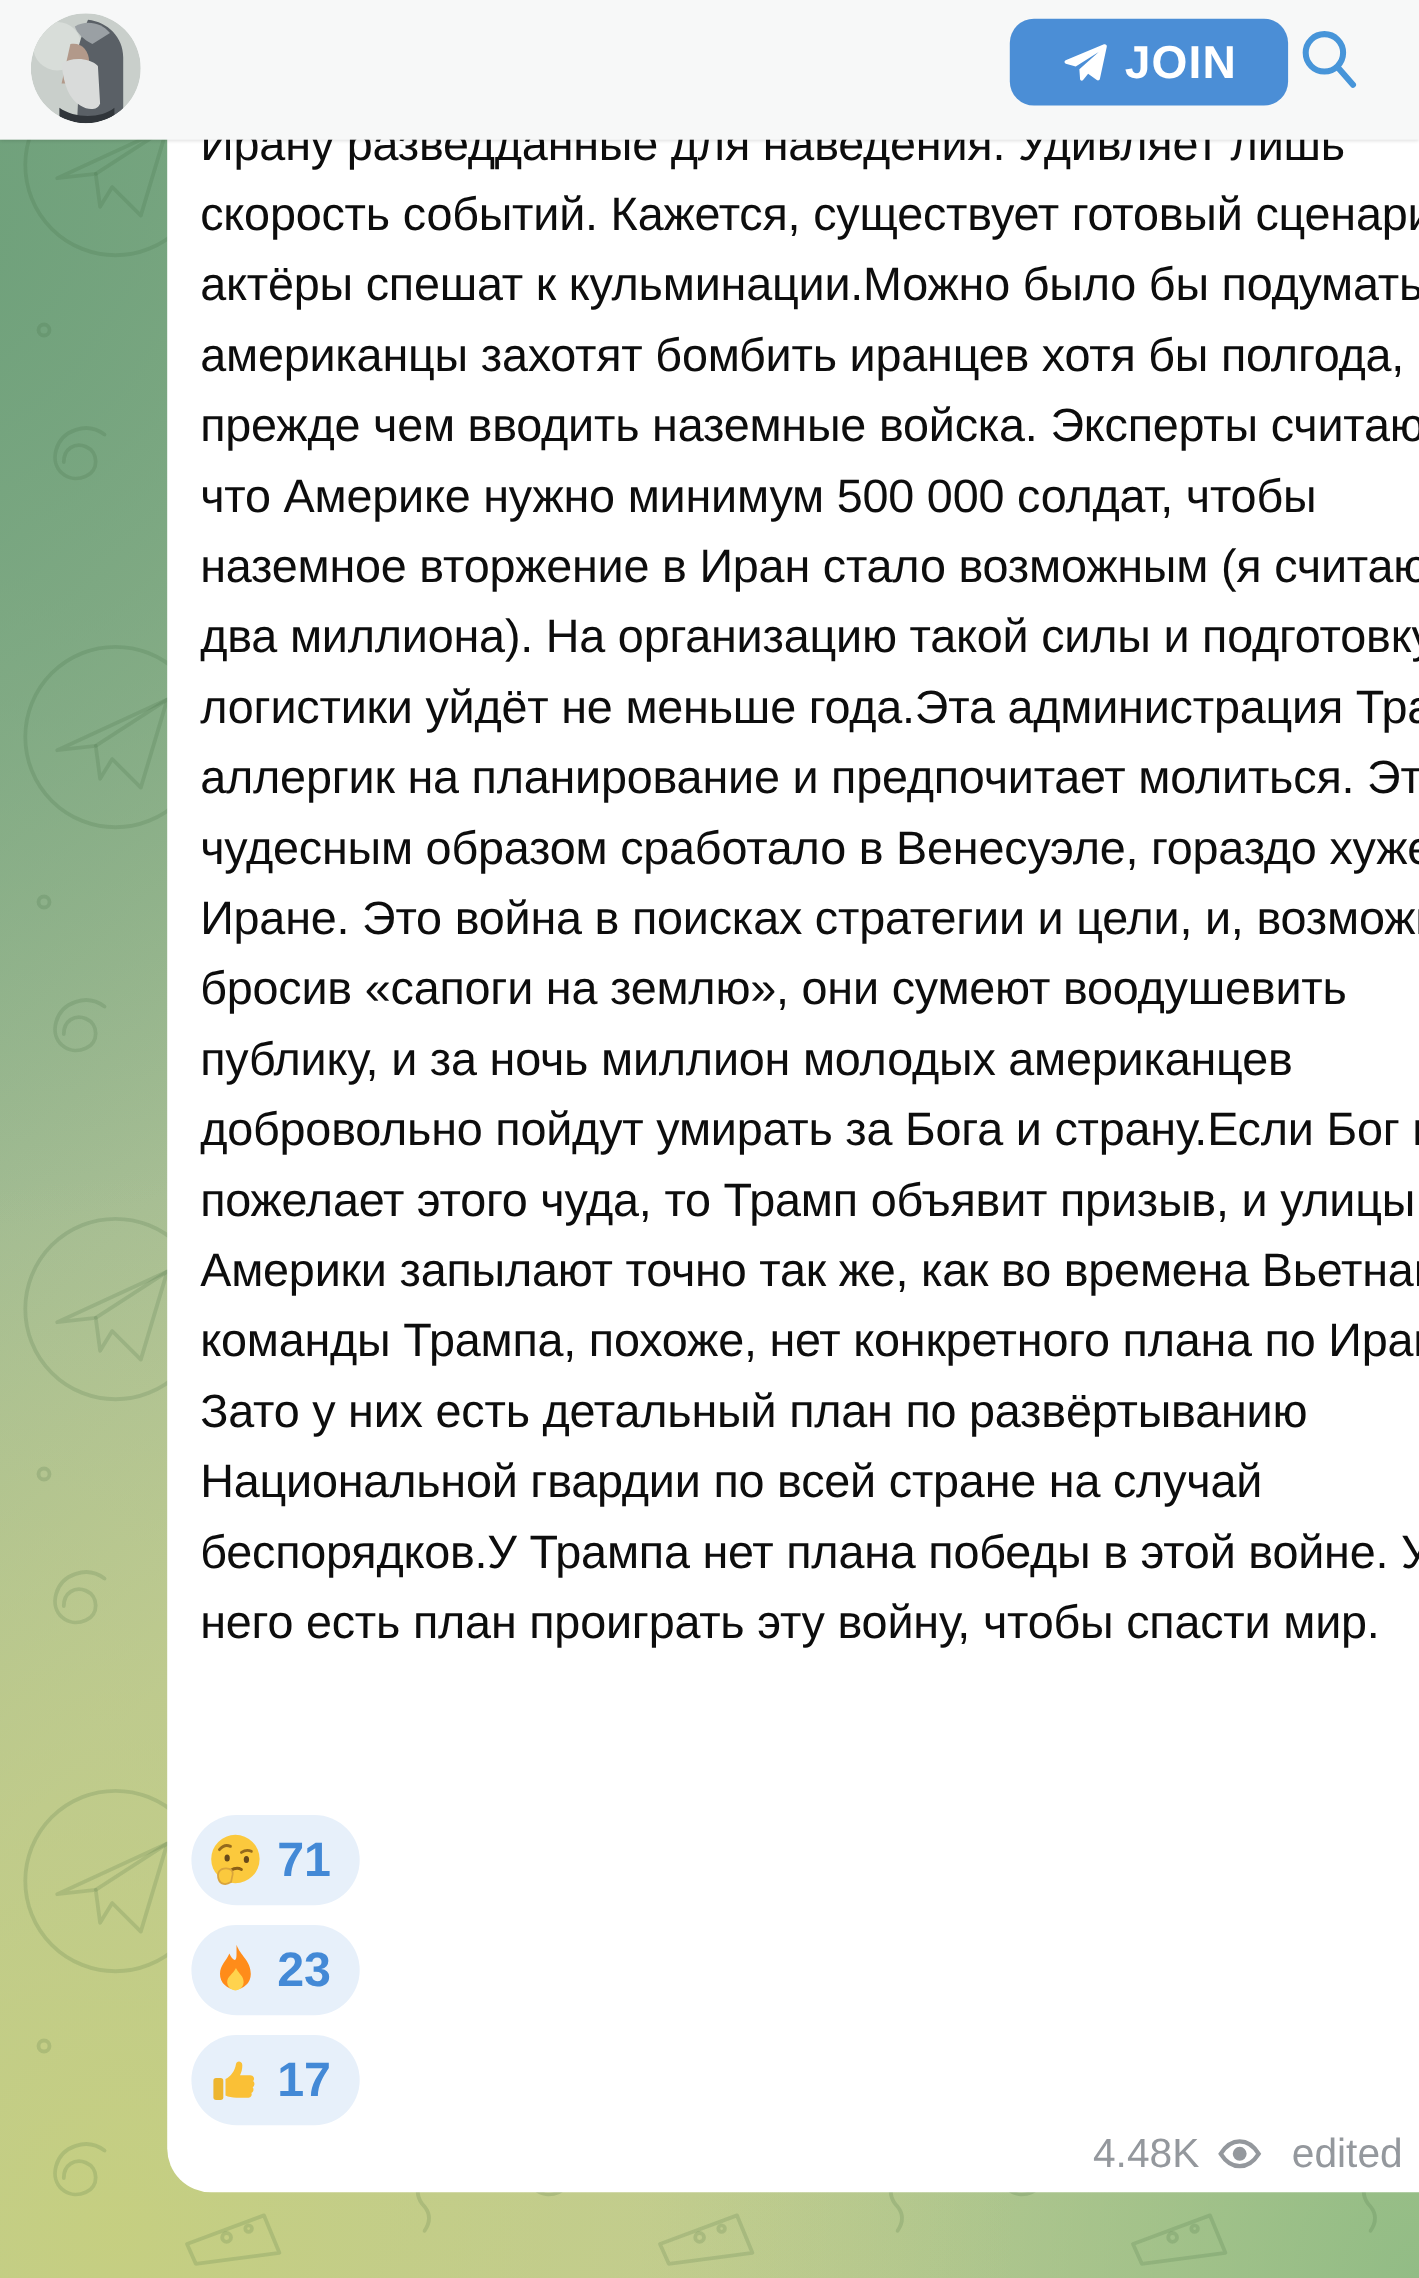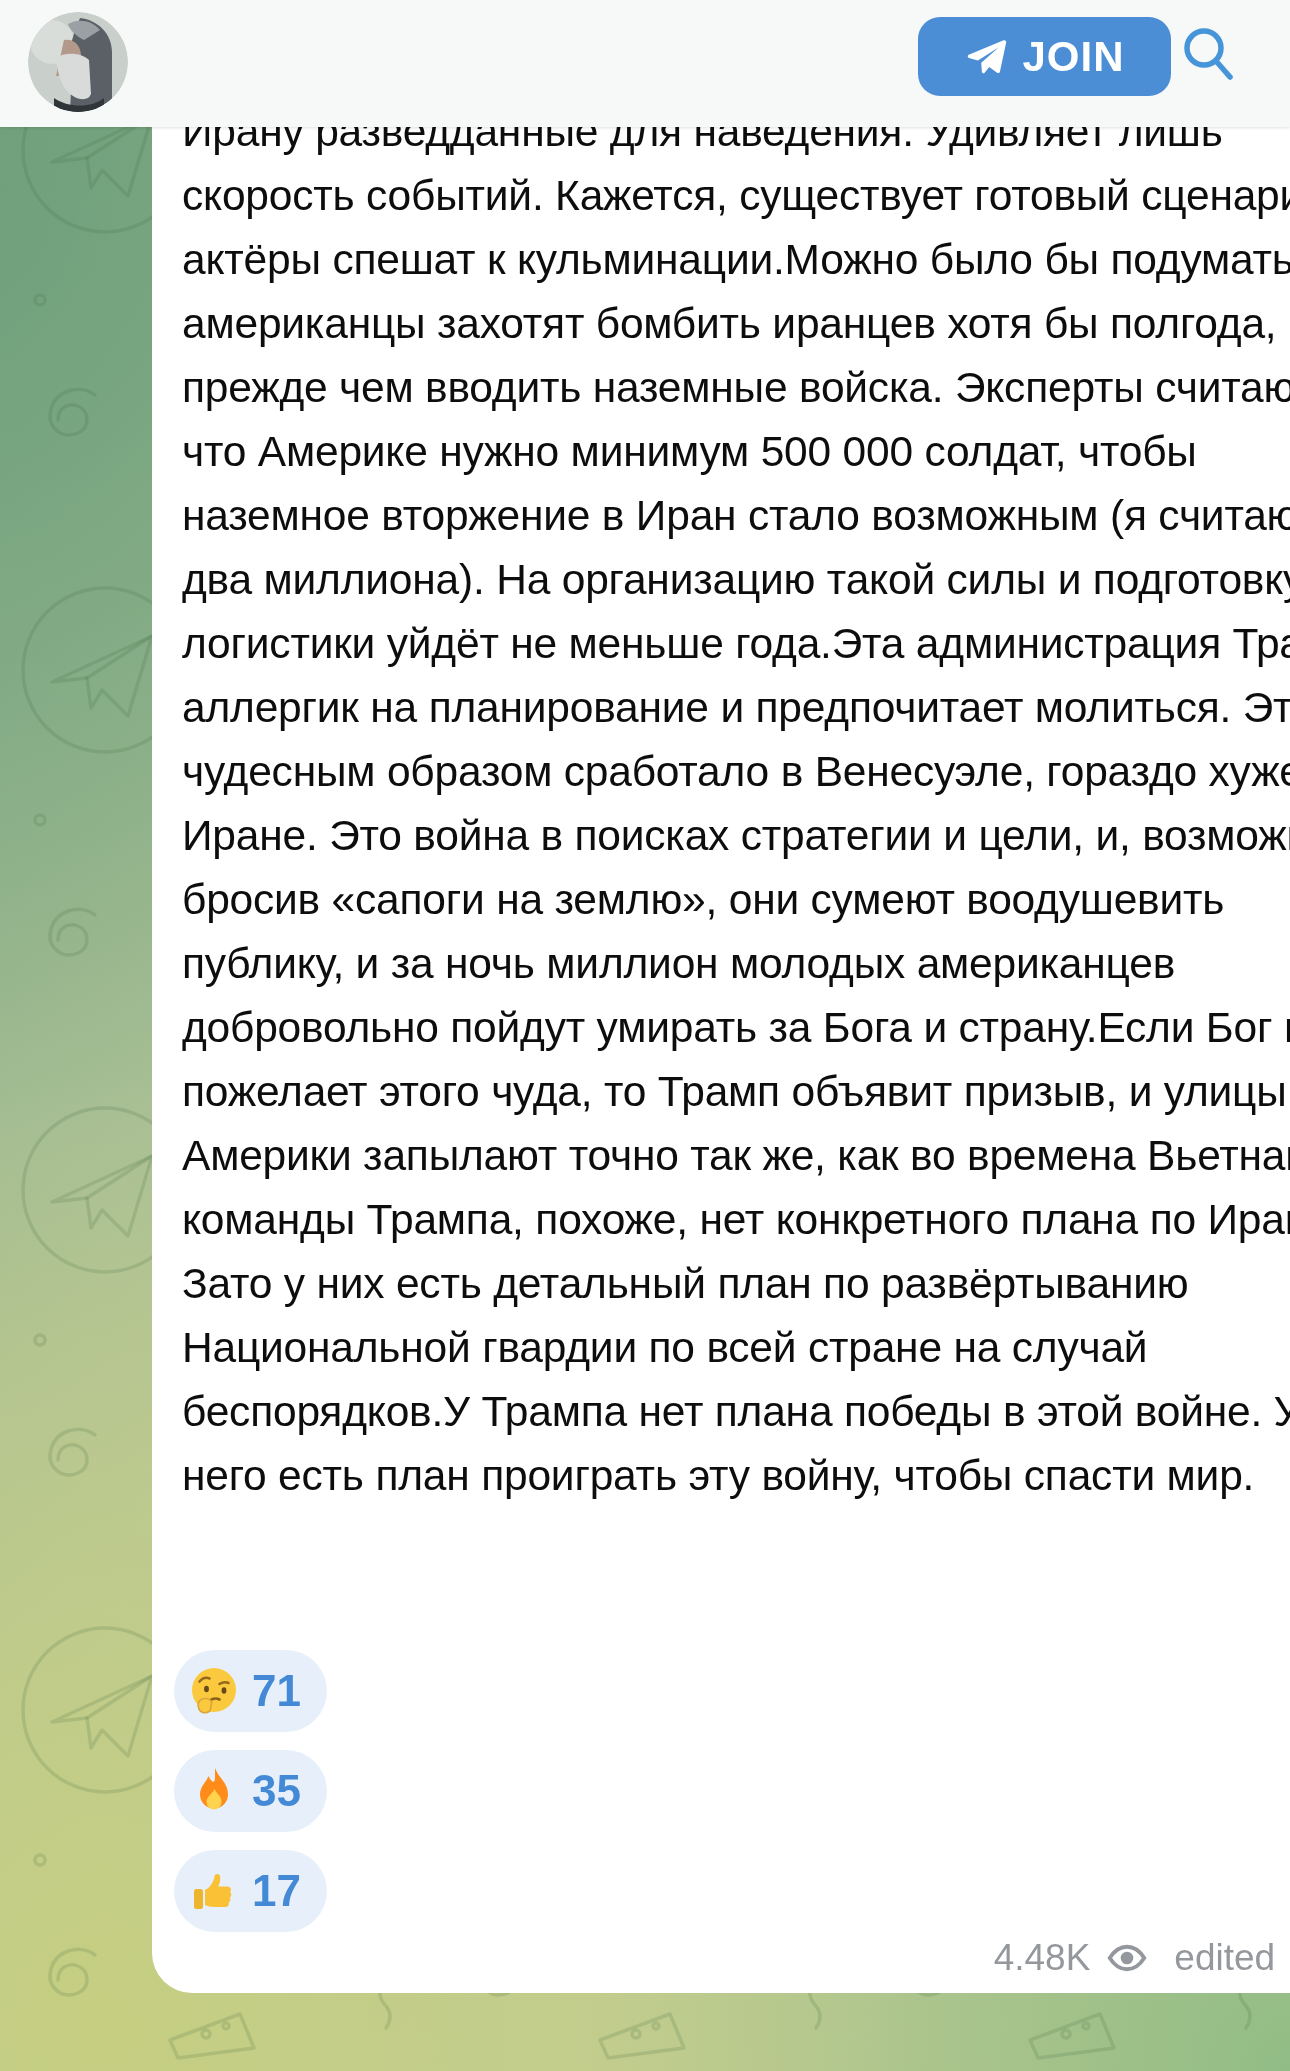--- a/index.html
+++ b/index.html
@@ -122,21 +122,21 @@
           <path d="M21.5 35.5 q5.5 -3.5 10 -1" stroke="#8a5f16" stroke-width="2.6" fill="none" stroke-linecap="round"></path>
           <path d="M11 44 c-2.5 -6.5 1 -10.5 6.5 -10.5 c4.5 0 6.5 2.5 6 5.5 l-1.5 7 c-4.5 3 -9.5 2 -11 -2 Z" fill="#fbc93d" stroke="#d9a43c" stroke-width="1.6"></path>
         </svg>
         <span class="reaction-count">71</span>
       </button>
       <button class="reaction-pill">
         <svg width="52" height="52" viewBox="0 0 52 52">
           <path d="M27 3 C30.5 13 40 17.5 40 29.5 A14 14 0 0 1 12 29.5 C12 21.5 18 17.5 20.5 11 C23 17 27 19.5 27 12.5 Z" fill="#ff8c1a"></path>
           <path d="M26.5 24 C29.5 30 33.5 31 33.5 37 A7.5 7.5 0 0 1 18.5 37 C18.5 31.5 24 29.5 26.5 24 Z" fill="#ffd34d"></path>
         </svg>
-        <span class="reaction-count">35</span>
+        <span class="reaction-count">23</span>
       </button>
       <button class="reaction-pill">
         <svg width="52" height="52" viewBox="0 0 52 52">
           <rect x="6" y="24" width="9" height="20" rx="2.5" fill="#edb52e"></rect>
           <path d="M17 44 V25 c5 -2.5 8.5 -7.5 9.5 -13.5 c0.6 -3.6 5.8 -3 5.8 1 c0 3.5 -0.8 6.6 -2.1 9 h9.3 c2.9 0 4.6 3.2 2.6 5.4 c1.8 1.6 1.6 4.4 -0.4 5.7 c1.4 1.7 0.8 4.3 -1.2 5.2 c1 1.9 -0.3 4.2 -2.6 4.2 H27 c-4 0 -7.5 -0.8 -10 -2 Z" fill="#fac036"></path>
         </svg>
         <span class="reaction-count">17</span>
       </button>
     </div>
 

